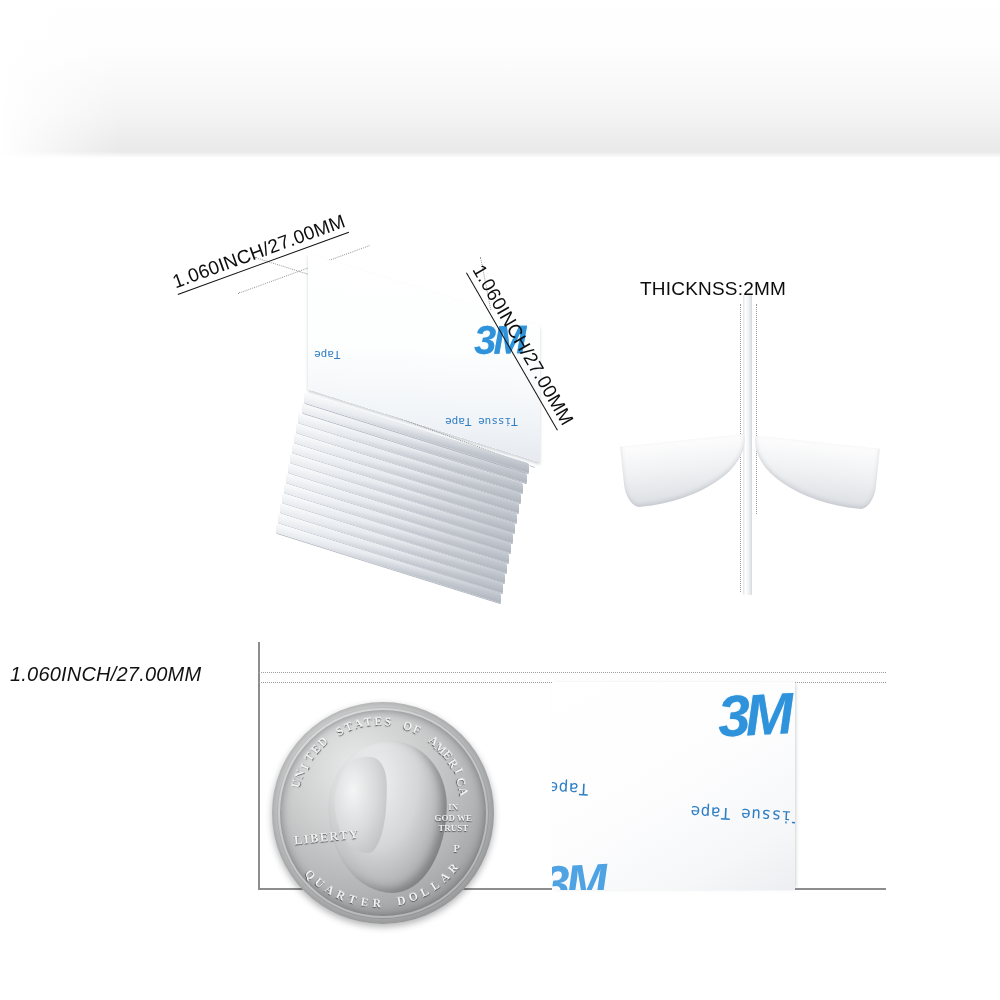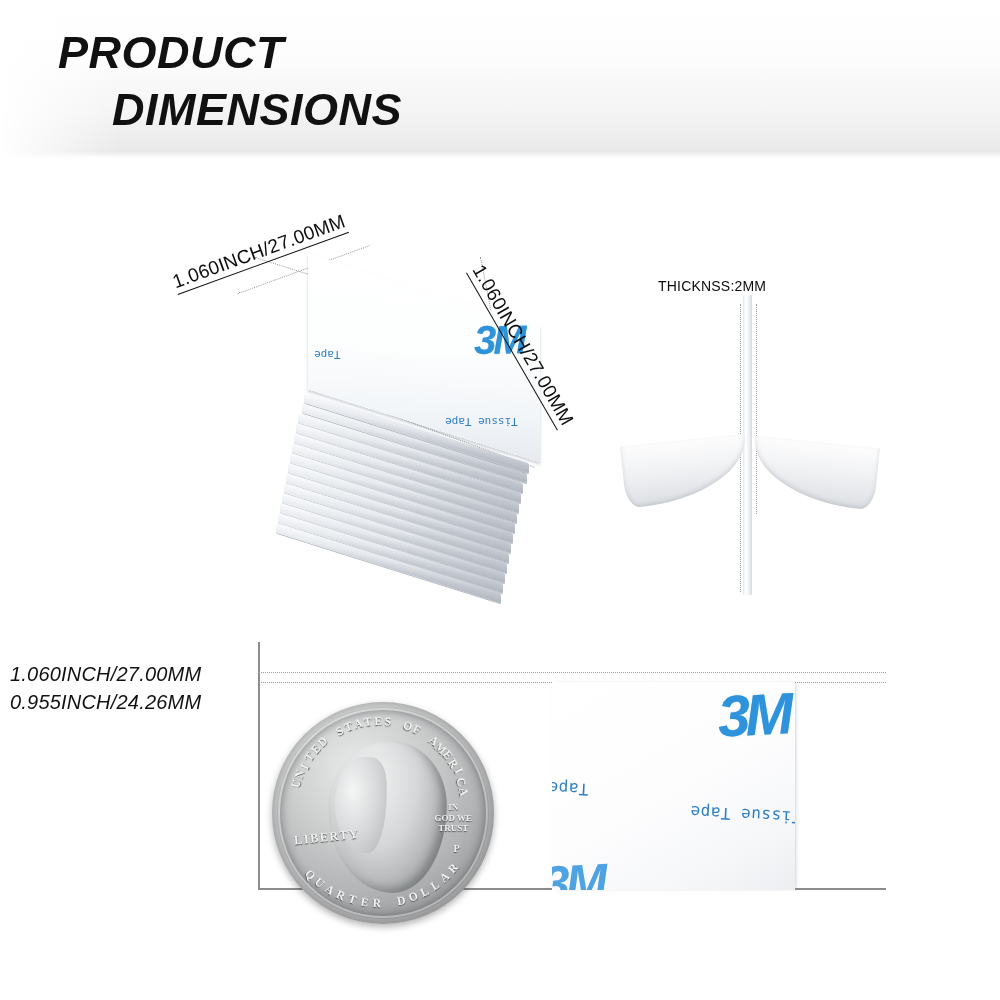--- a/index.html
+++ b/index.html
@@ -212,24 +212,20 @@
     font-size:50px;font-weight:bold;font-style:italic;color:#3d9ae0;opacity:.9;
     letter-spacing:-4px;transform:rotate(-3deg);
   }
 </style>
 </head>
 <body>
 
 <div id="page">
 
   <div class="header-band"></div>
-  <div class="title">
-    <div class="l1">PRODUCT</div>
-    <div class="l2">DIMENSIONS</div>
-  </div>
 
   <div id="stack-scene">
 
     <div class="dotline dot-h meas" style="left:58px;top:58px;width:140px;transform:rotate(-20deg);transform-origin:left center;"></div>
     <div class="dotline dot-h meas" style="left:75px;top:22px;width:230px;transform:rotate(17.5deg);transform-origin:left center;"></div>
     <div class="dotline dot-v meas" style="left:300px;top:22px;height:140px;transform:rotate(-11deg);transform-origin:top center;"></div>
     <div class="dotline dot-h meas" style="left:190px;top:172px;width:175px;transform:rotate(20deg);transform-origin:left center;"></div>
 
     <div id="stack">
       <div class="sheet edge" style="left:58px;top:158px;"></div>
@@ -253,41 +249,40 @@
         <span class="tt2">Tape</span>
       </div>
     </div>
 
     <div class="dim-label under" style="left:-2px;top:36px;transform:rotate(-20deg);transform-origin:left bottom;">1.060INCH/27.00MM</div>
 
     <div class="dim-label under" style="left:286px;top:14px;transform:rotate(60deg);transform-origin:left bottom;">1.060INCH/27.00MM</div>
   </div>
 
   <div id="thick-scene">
-    <div class="dim-label" style="left:18px;top:8px;font-size:14px;">THICKNSS:2MM</div>
+    <div class="dim-label" style="left:0;top:8px;font-size:19px;">THICKNSS:2MM</div>
 
     <div class="dotline dot-v" style="left:100px;top:34px;height:288px;"></div>
     <div class="dotline dot-v" style="left:116px;top:34px;height:210px;"></div>
 
     <div class="pad-edge"></div>
     <div class="flap l"></div>
     <div class="flap r"></div>
   </div>
 
   <div id="compare">
 
     <div id="frame-v"></div>
     <div id="frame-h"></div>
 
     <div class="ref-line" style="top:52px;"></div>
     <div class="ref-line" style="top:62px;"></div>
 
     <div id="labels-left">
       <div>1.060INCH/27.00MM</div>
-      <div>0.955INCH/24.26MM</div>
     </div>
 
     <div id="coin">
       <div class="rim"></div>
       <div class="bust"></div>
       <div class="coin-arc" id="coin-country-arc">
           <span style="transform: translate(-50%, -50%) translate(-89.642px, -20.6955px) rotate(283deg);">U</span>
           <span style="transform: translate(-50%, -50%) translate(-86.6176px, -31.0062px) rotate(289.696deg);">N</span>
           <span style="transform: translate(-50%, -50%) translate(-82.4117px, -40.8939px) rotate(296.391deg);">I</span>
           <span style="transform: translate(-50%, -50%) translate(-77.0816px, -50.2238px) rotate(303.087deg);">T</span>

